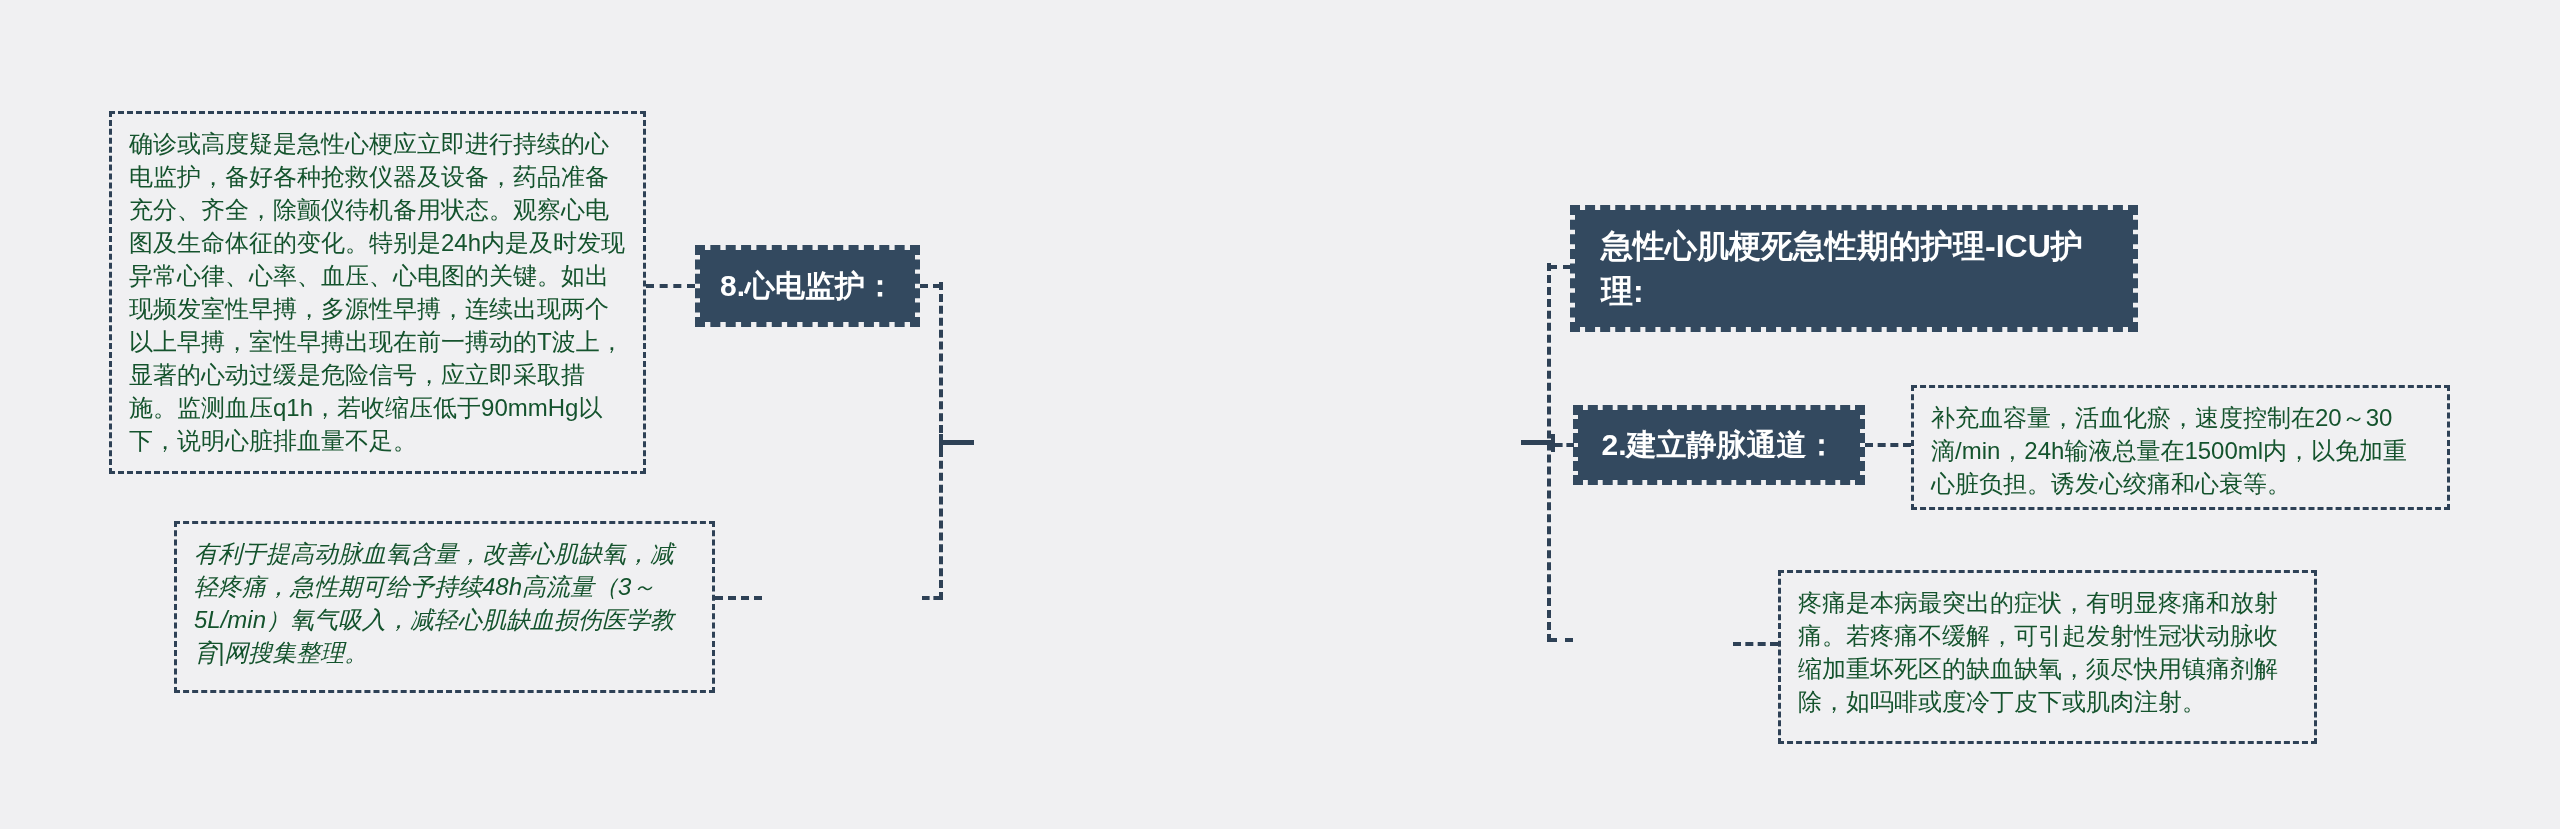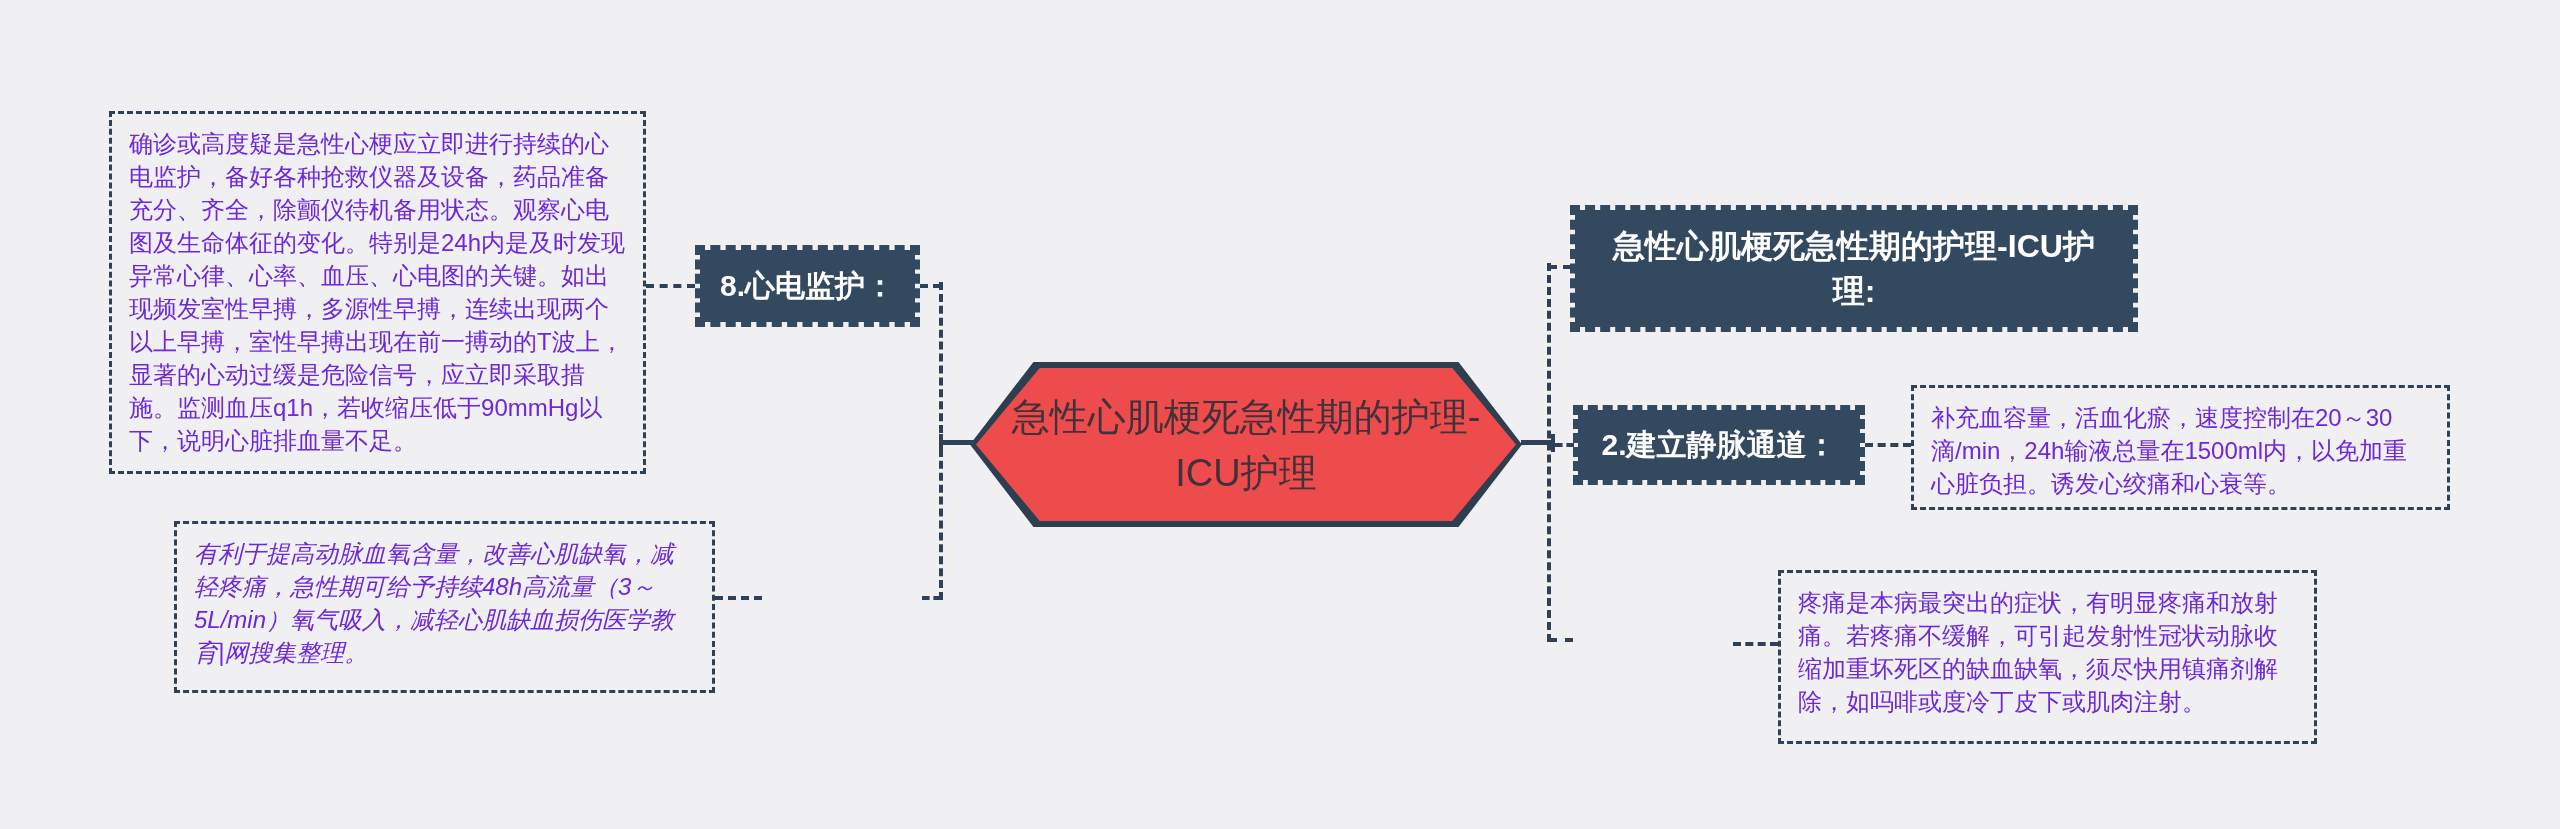--- a/index.html
+++ b/index.html
@@ -8,21 +8,21 @@
     background:#f0f0f2;
     font-family:"Liberation Sans", sans-serif;
     position:relative; overflow:hidden;
   }
   .stage { position:absolute; left:0; top:0; width:2560px; height:829px; }
 
   
   .note {
     position:absolute; box-sizing:border-box;
     border:3px dashed #2e4156;
-    color:#6d28d9; font-size:24px; line-height:33px;
+    color:#14532d; font-size:24px; line-height:33px;
     padding:13px 17px; text-align:left;
     background:transparent;
   }
 
   
   .topic {
     position:absolute; box-sizing:border-box;
     background:#33495f; background-clip:padding-box;
     border:5px dashed #33495f;
     color:#ffffff; font-weight:bold;
@@ -54,25 +54,20 @@
   .dash-h { position:absolute; height:0; border-top:4px dashed #2e4156; }
   .dash-v { position:absolute; width:0; border-left:4px dashed #2e4156; }
   .solid-h { position:absolute; height:5px; background:#2e4156; }
   .tick-v { position:absolute; width:4px; height:18px; background:#2e4156; }
 </style>
 </head>
 <body>
 
 <div class="stage">
 
-  <div class="hex-outer">
-    <div class="hex-inner">
-      <span>急性心肌梗死急性期的护理-ICU护理</span>
-    </div>
-  </div>
 
   <div class="dash-v" style="left:939px; top:282px; height:318px;"></div>
   <div class="dash-h" style="left:646px; top:284px; width:49px;"></div>
   <div class="dash-h" style="left:920px; top:284px; width:21px;"></div>
   <div class="solid-h" style="left:941px; top:440px; width:33px;"></div>
   <div class="tick-v" style="left:939px; top:434px;"></div>
   <div class="dash-h" style="left:922px; top:596px; width:19px;"></div>
   <div class="dash-h" style="left:715px; top:596px; width:47px;"></div>
 
   <div class="dash-v" style="left:1547px; top:263px; height:379px;"></div>
@@ -93,21 +88,21 @@
   </div>
 
   <div class="note" style="left:1911px; top:385px; width:539px; height:125px;">
     <span>补充血容量，活血化瘀，速度控制在20～30滴/min，24h输液总量在1500ml内，以免加重心脏负担。诱发心绞痛和心衰等。</span>
   </div>
 
   <div class="note" style="left:1778px; top:570px; width:539px; height:174px;">
     <span>疼痛是本病最突出的症状，有明显疼痛和放射痛。若疼痛不缓解，可引起发射性冠状动脉收缩加重坏死区的缺血缺氧，须尽快用镇痛剂解除，如吗啡或度冷丁皮下或肌肉注射。</span>
   </div>
 
-  <div class="topic summary" style="left:1570px; top:205px; width:568px; height:127px;text-align:center;">
+  <div class="topic summary" style="left:1570px; top:205px; width:568px; height:127px;">
     <span>急性心肌梗死急性期的护理-ICU护理:</span>
   </div>
 
   <div class="topic" style="left:695px; top:245px; width:225px; height:82px;">
     <span>8.心电监护：</span>
   </div>
 
   <div class="topic" style="left:1573px; top:405px; width:292px; height:80px;">
     <span>2.建立静脉通道：</span>
   </div>

